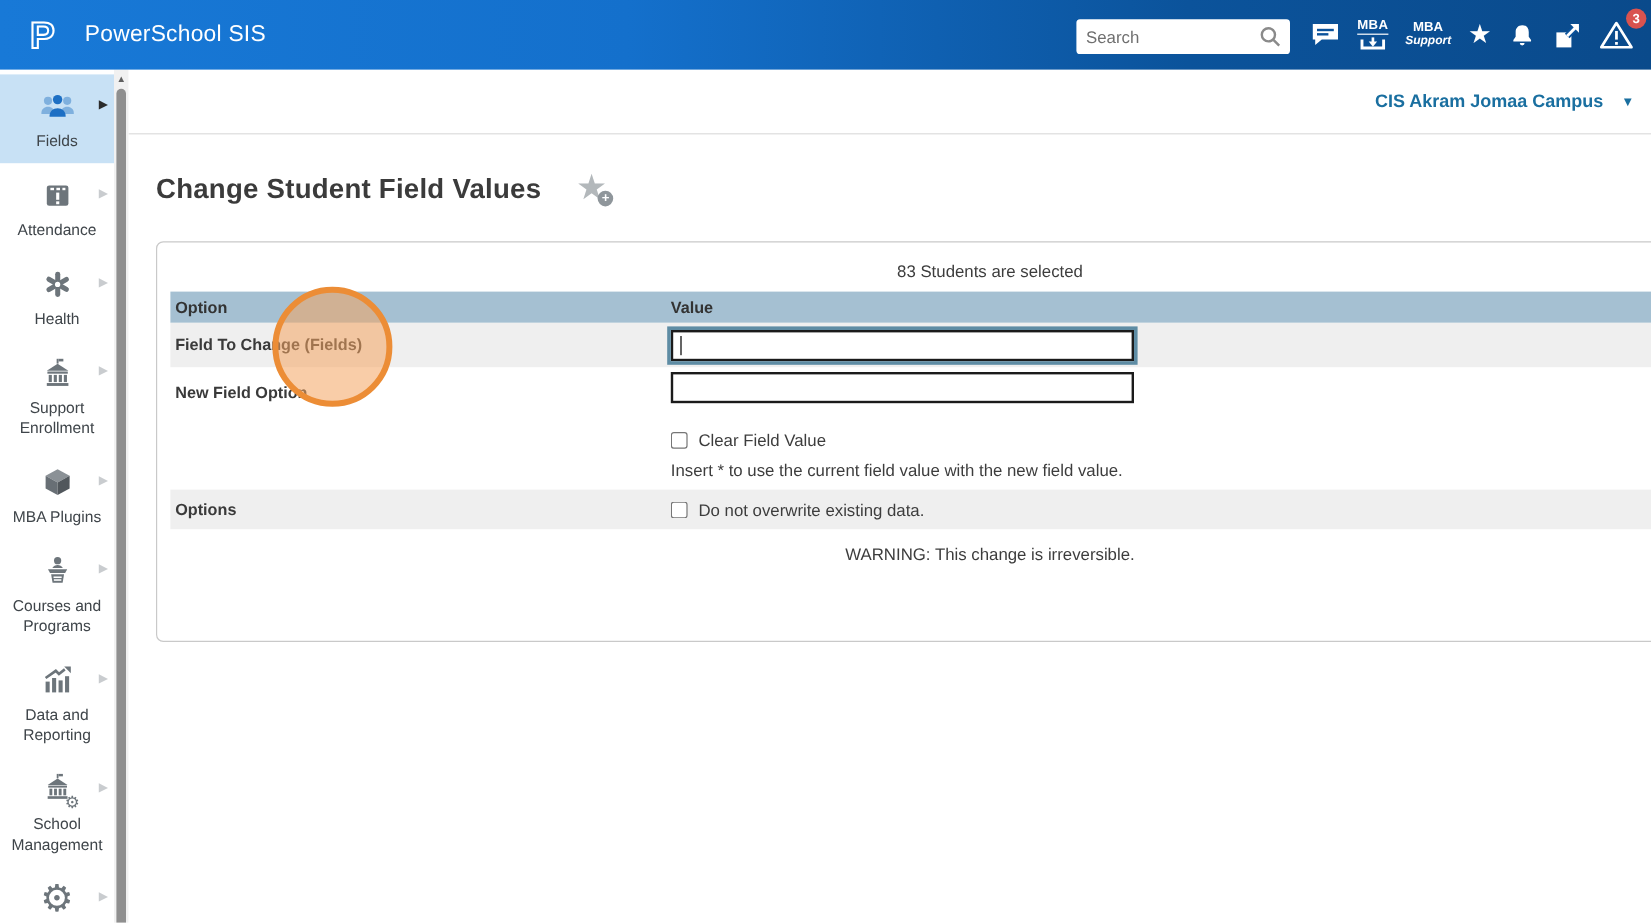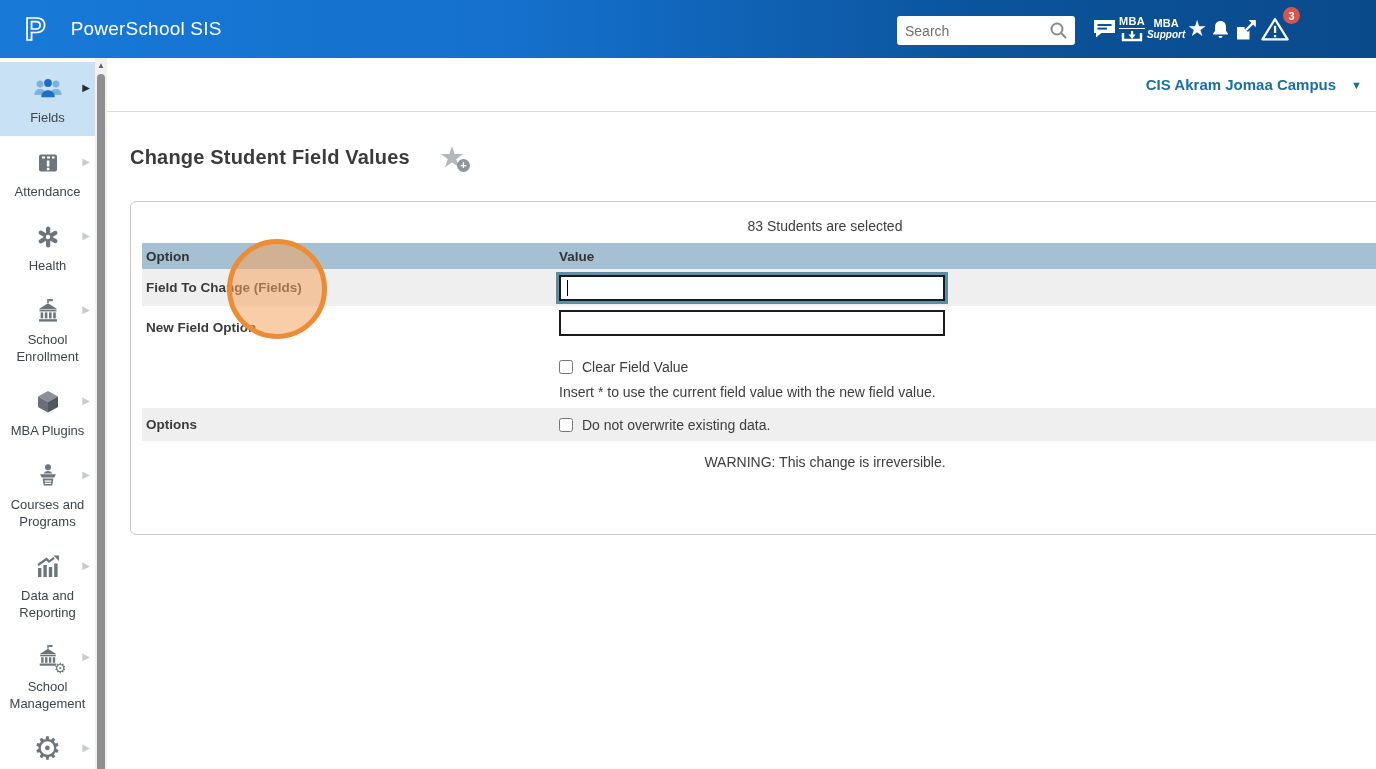--- a/index.html
+++ b/index.html
@@ -19,21 +19,21 @@
   }
   .app-title { color: #fff; font-size: 19px; font-weight: 400; letter-spacing: .2px; margin-left: 12px; }
 
   .search-wrap {
     position: absolute; left: 897px; top: 16px; width: 178px; height: 29px;
     background: #fff; border-radius: 3px; display: flex; align-items: center; padding: 0 6px 0 8px; gap: 36px;
   }
   .search-input { border: none; outline: none; flex: 1; font-size: 14px; color: #333; min-width: 0; background: transparent; font-family: inherit; }
   .search-input::placeholder { color: #6f6f6f; }
 
-  .header-icons { position: absolute; left: 1092px; top: 0; height: 58px; display: flex; align-items: center; gap: 2px; }
+  .header-icons { position: absolute; left: 1092px; top: 0; height: 58px; display: flex; align-items: center; gap: 14px; }
   .hicon { color: #fff; display: flex; flex-direction: column; align-items: center; justify-content: center; cursor: pointer; position: relative; }
   .mba-text { font-size: 11px; font-weight: 700; color: #fff; line-height: 11px; letter-spacing: .3px; border-bottom: 1px solid #fff; padding-bottom: 1px; }
   .mba-support-top { font-size: 11px; font-weight: 700; color: #fff; line-height: 11px; }
   .mba-support-bottom { font-size: 10px; font-style: italic; font-weight: 700; color: #fff; line-height: 12px; }
   .star-glyph { font-size: 22px; line-height: 22px; }
   .badge {
     position: absolute; top: -9px; right: -10px; min-width: 17px; height: 17px; border-radius: 50%;
     background: #D9534F; color: #fff; font-size: 11px; font-weight: 700;
     display: flex; align-items: center; justify-content: center;
   }
@@ -60,21 +60,21 @@
   
   .main { position: absolute; top: 58px; left: 107px; right: 0; bottom: 0; background: #fff; overflow: hidden; }
   .topstrip { height: 54px; border-bottom: 1px solid #DCDCDC; position: relative; }
   .campus {
     position: absolute; right: 14px; top: 18px; color: #1A6FA0; font-weight: 700; font-size: 15px;
     cursor: pointer; display: flex; align-items: center; gap: 15px;
   }
   .campus-caret { font-size: 11px; }
 
   .page-head { margin: 31px 0 0 23px; display: flex; align-items: center; gap: 29px; }
-  .page-title { font-size: 20px; font-weight: 700; color: #3B3B3B; letter-spacing: .2px; }
+  .page-title { font-size: 23px; font-weight: 700; color: #3B3B3B; letter-spacing: .2px; }
   .fav-star { position: relative; color: #b3b8bb; font-size: 29px; line-height: 29px; cursor: pointer; }
   .fav-plus {
     position: absolute; right: -5px; bottom: 0; width: 13px; height: 13px; border-radius: 50%;
     background: #8f969b; color: #fff; font-size: 11px; line-height: 13px; text-align: center; font-weight: 700;
   }
 
   
   .panel {
     position: relative; margin: 29px 0 0 23px; width: 1390px; height: 334px;
     border: 1px solid #C9C9C9; border-radius: 6px; background: #fff; color: #333;
@@ -230,21 +230,21 @@
           <rect x="13.8" y="1" width="4" height="2.2"></rect>
           <path d="M4 11 L13 5.2 L22 11 Z"></path>
           <rect x="4.5" y="11.6" width="17" height="1.8"></rect>
           <rect x="5.6" y="14.4" width="2.6" height="6"></rect>
           <rect x="9.8" y="14.4" width="2.6" height="6"></rect>
           <rect x="14" y="14.4" width="2.6" height="6"></rect>
           <rect x="18.2" y="14.4" width="2.6" height="6"></rect>
           <rect x="4" y="21.2" width="18" height="2.4"></rect>
         </svg>
     </div>
-    <div class="sb-label">School Enrollment</div>
+    <div class="sb-label">Support Enrollment</div>
     <span class="sb-chevron">▶</span>
   </div>
 
   <div class="sb-item">
     <div class="sb-icon">
       <svg width="26" height="26" viewBox="0 0 26 26">
           <polygon points="13,2 23,7.5 13,13 3,7.5" fill="#8B9196"></polygon>
           <polygon points="3,7.5 13,13 13,23.5 3,18" fill="#686F75"></polygon>
           <polygon points="23,7.5 13,13 13,23.5 23,18" fill="#51575C"></polygon>
         </svg>

